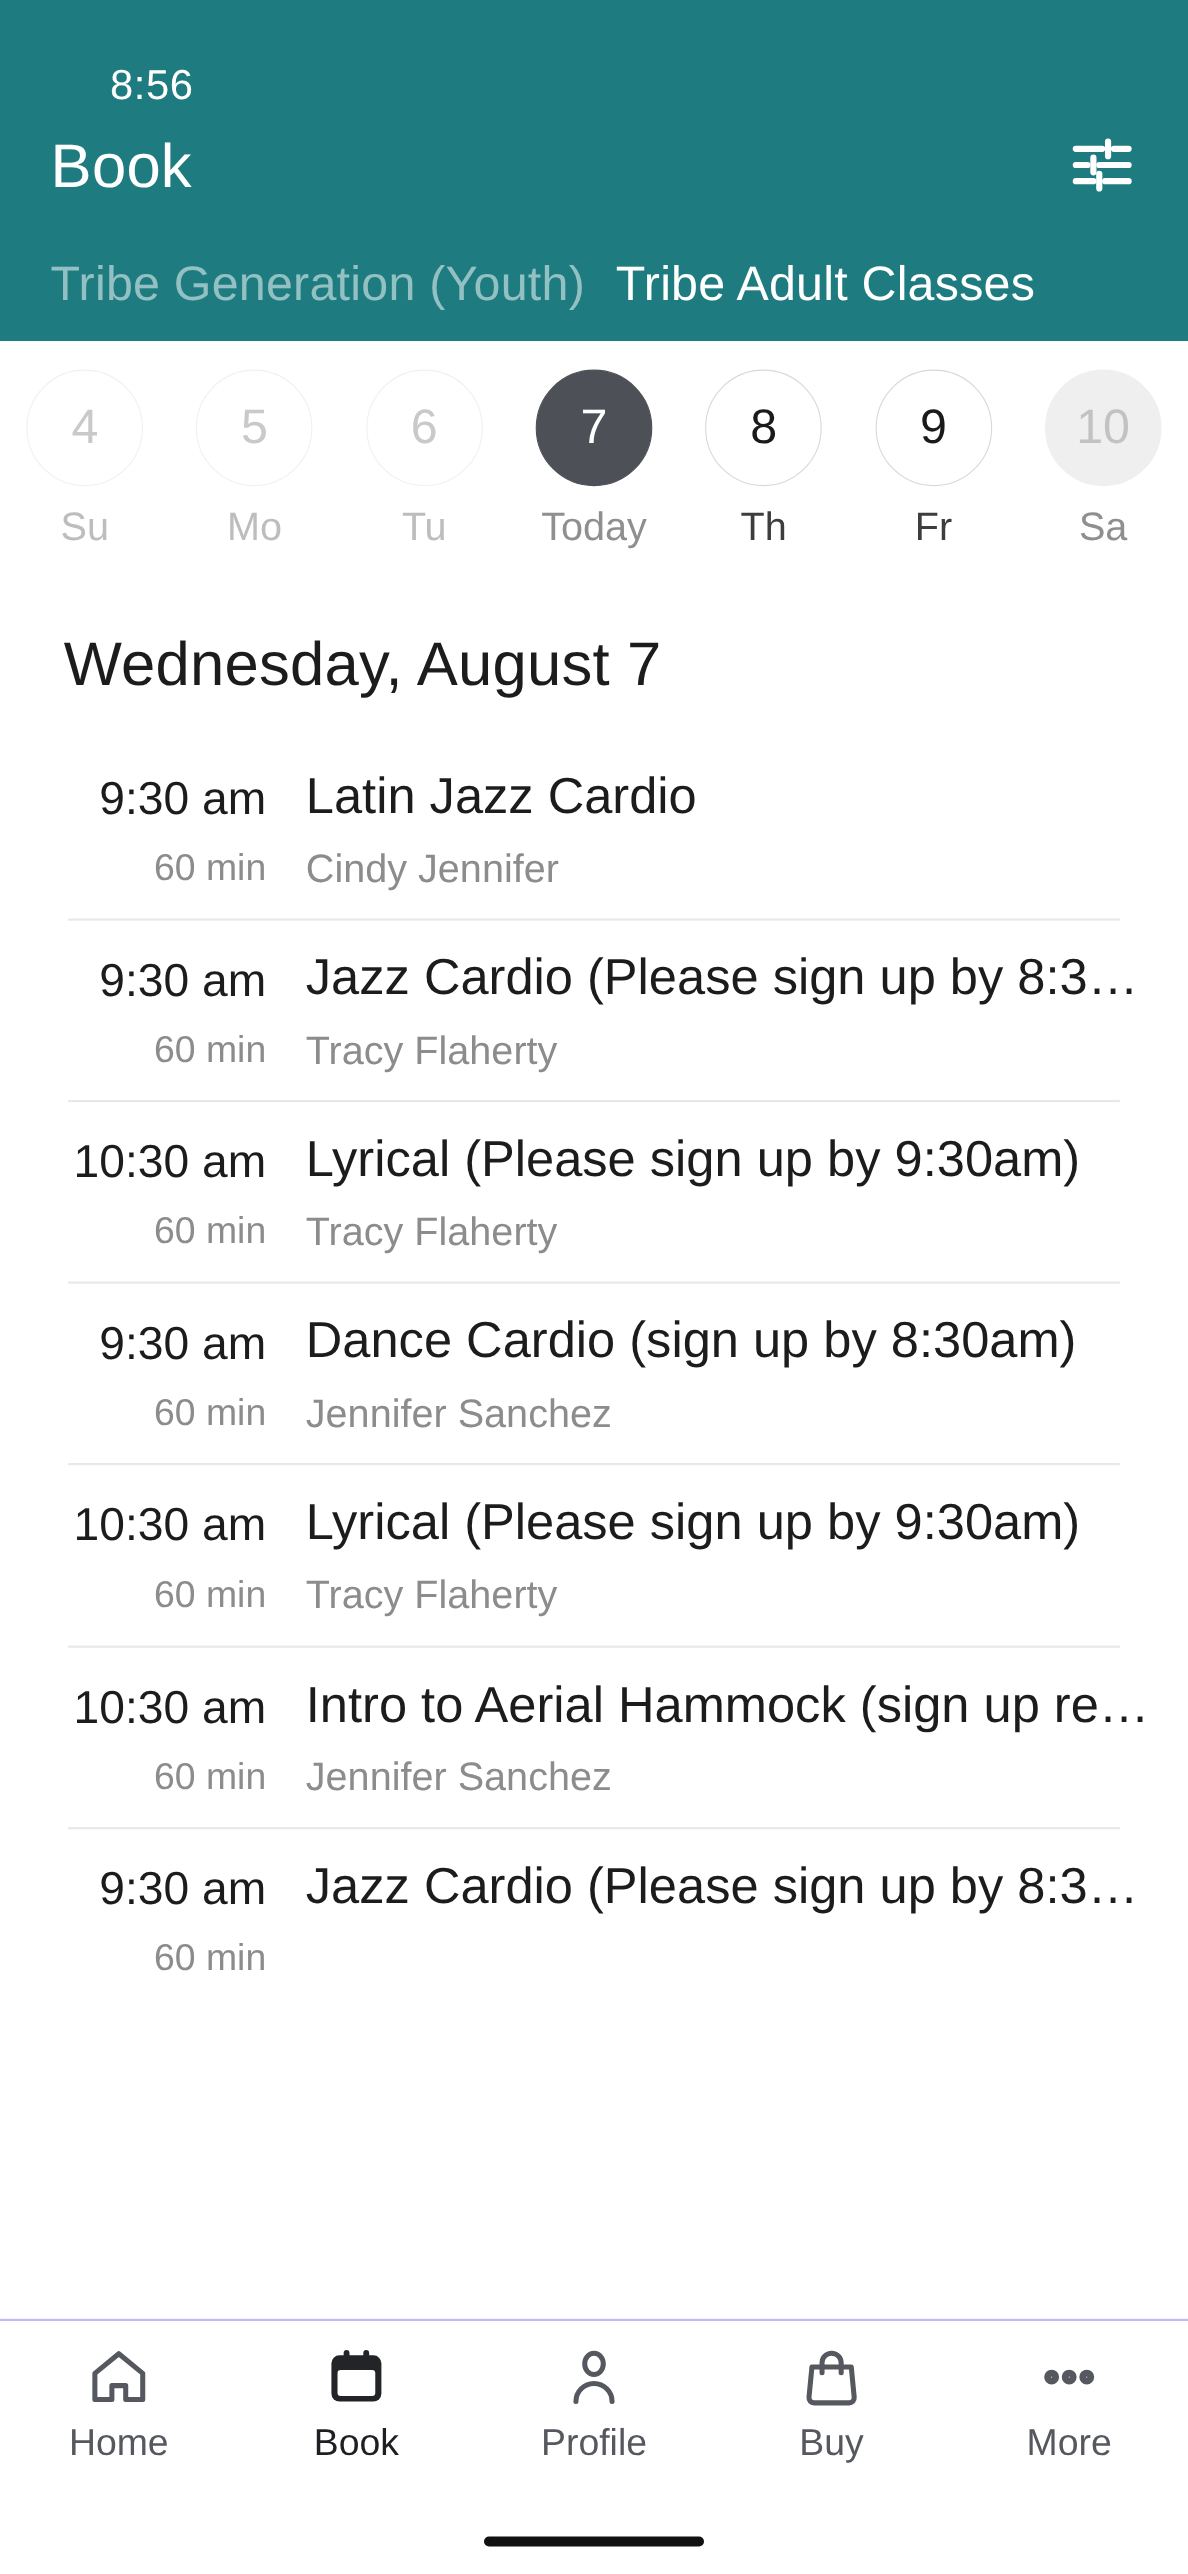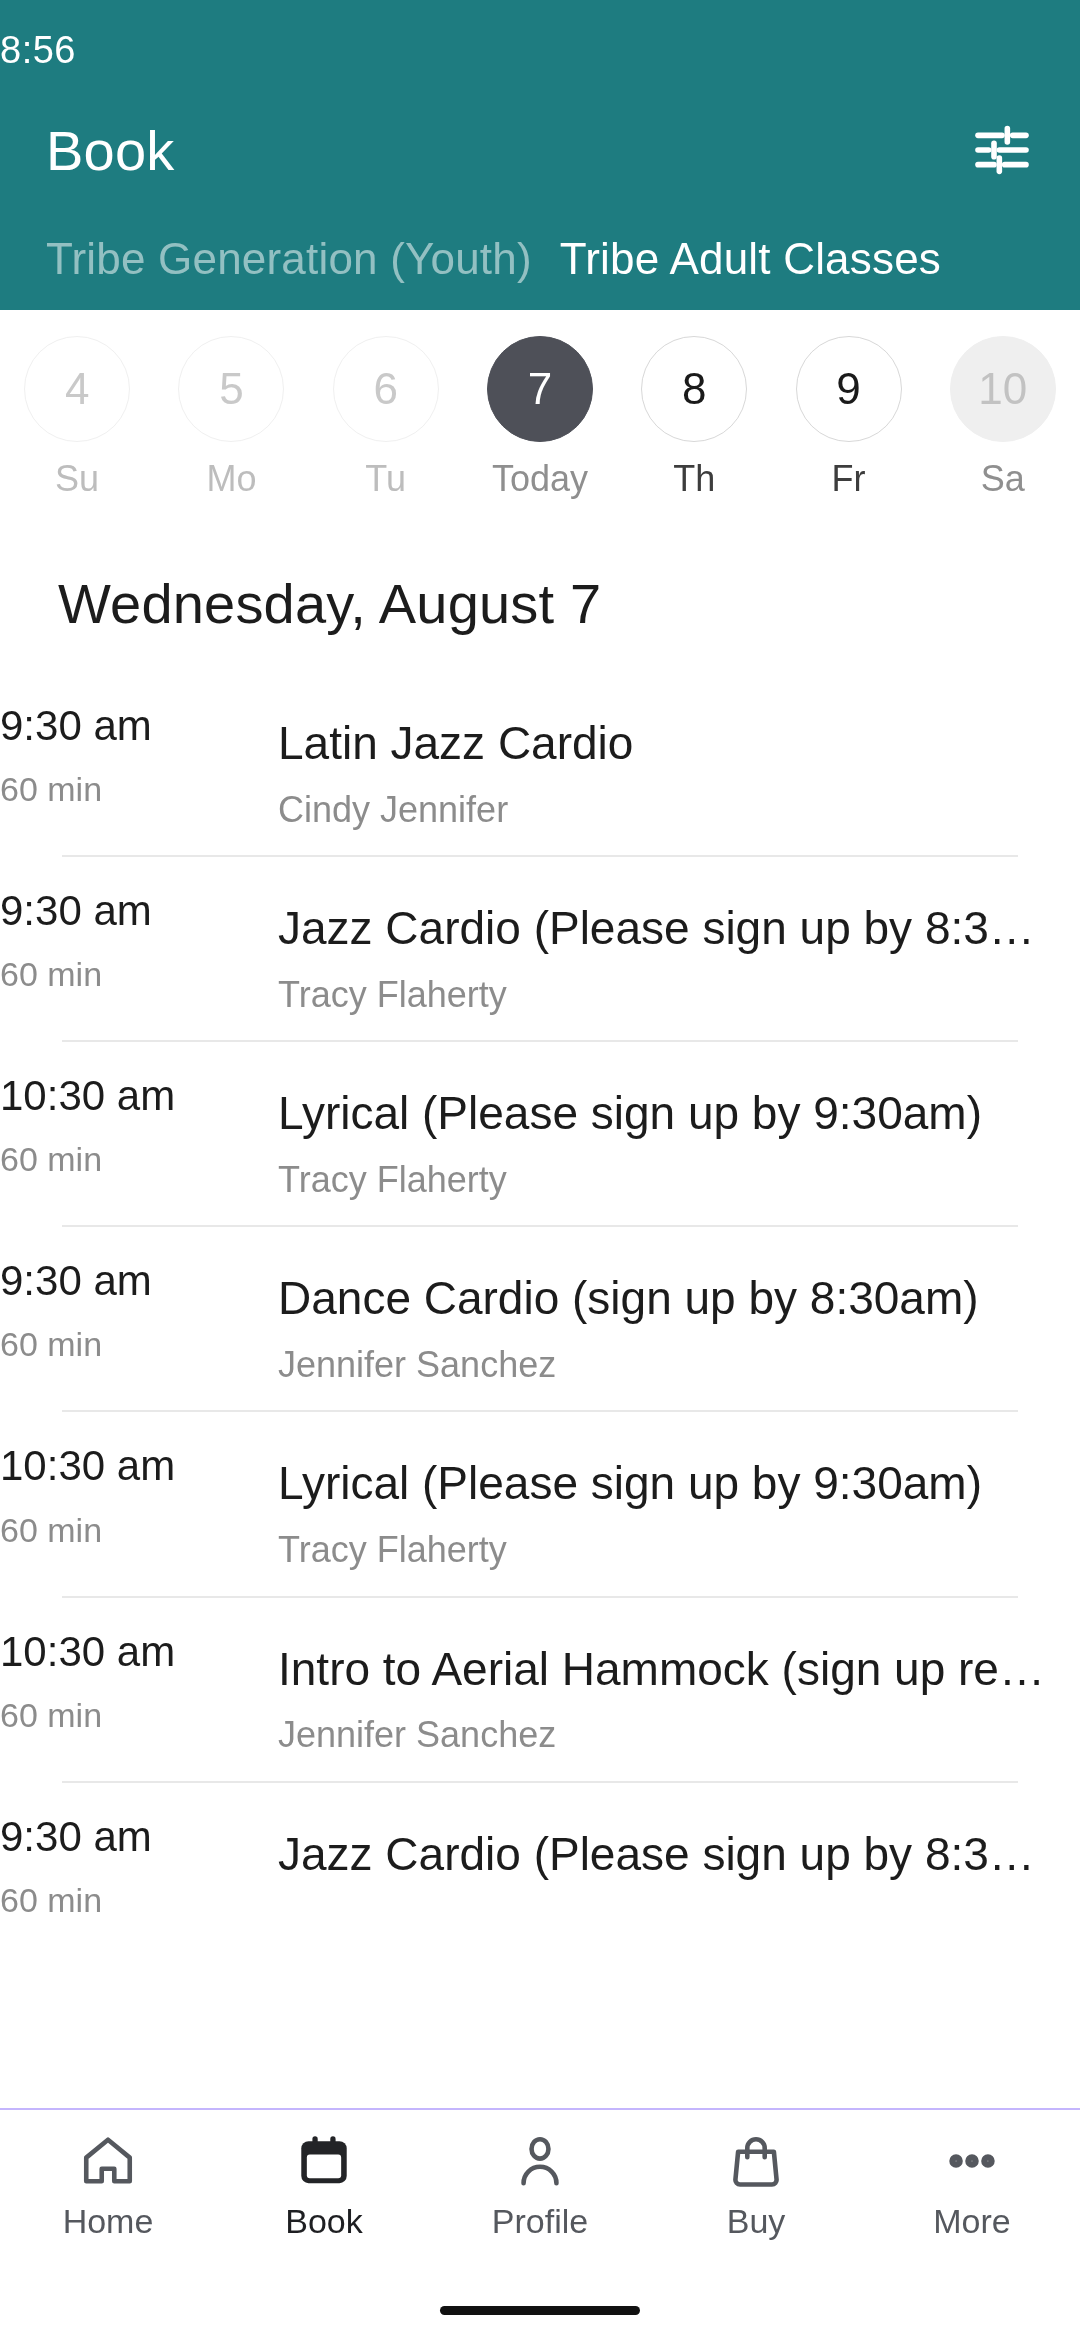--- a/index.html
+++ b/index.html
@@ -7,21 +7,21 @@
     width:1080px; height:2340px;
     background:#ffffff;
     font-family:"Liberation Sans", sans-serif;
     -webkit-font-smoothing:antialiased;
     overflow:hidden;
   }
   .phone { position:relative; width:1080px; height:2340px; background:#fff; display:flex; flex-direction:column; }
 
   
   .header { background:#1e7c80; flex:0 0 auto; }
-  .statusbar { height:100px; display:flex; align-items:center; }
+  .statusbar { height:100px; display:flex; align-items:flex-end; padding-left:100px; }
   .statusbar .clock { color:#ffffff; font-size:38px; letter-spacing:.5px; }
 
   .titlebar { height:100px; display:flex; align-items:center; justify-content:space-between; padding:0 46px 0 46px; }
   .title { color:#ffffff; font-size:56px; font-weight:400; letter-spacing:.2px; }
   .tune-icon { width:64px; height:64px; display:block; }
 
   .tabs { height:110px; display:flex; align-items:flex-end; padding:0 0 26px 0; }
   .tab { font-size:44px; letter-spacing:.2px; white-space:nowrap; }
   .tab.active { color:#ffffff; padding-left:28px; }
   .tab.inactive { color:#93c0c2; padding-left:46px; }
@@ -51,25 +51,25 @@
   }
 
   
   .list { flex:1 1 auto; overflow:hidden; }
   .row { display:flex; align-items:flex-start; padding:28px 0 26px 0; position:relative; }
   .row + .row::before {
     content:""; position:absolute; top:0; left:62px; right:62px;
     height:2px; background:#e8e8e8;
   }
   .row .timecol {
-    width:278px; flex:0 0 278px; text-align:left; padding-right:36px; padding-top:6px;
+    width:278px; flex:0 0 278px; text-align:right; padding-right:36px; padding-top:6px;
   }
   .row .time { font-size:42px; color:#1c1c1c; display:block; line-height:1.05; }
   .row .dur  { font-size:34px; color:#8c8c8c; display:block; margin-top:22px; }
-  .row .info { flex:1 1 auto; padding-right:30px; min-width:0;margin-top:20px; }
+  .row .info { flex:1 1 auto; padding-right:30px; min-width:0; }
   .row .cname {
     font-size:46px; color:#1c1c1c; line-height:1.12;
     white-space:nowrap; overflow:hidden; text-overflow:ellipsis;
   }
   .row .inst { font-size:36px; color:#8c8c8c; margin-top:20px; line-height:1.1; }
 
   
   .bottomnav {
     flex:0 0 auto; height:172px; background:#fff;
     border-top:2px solid #c4b5fd;

